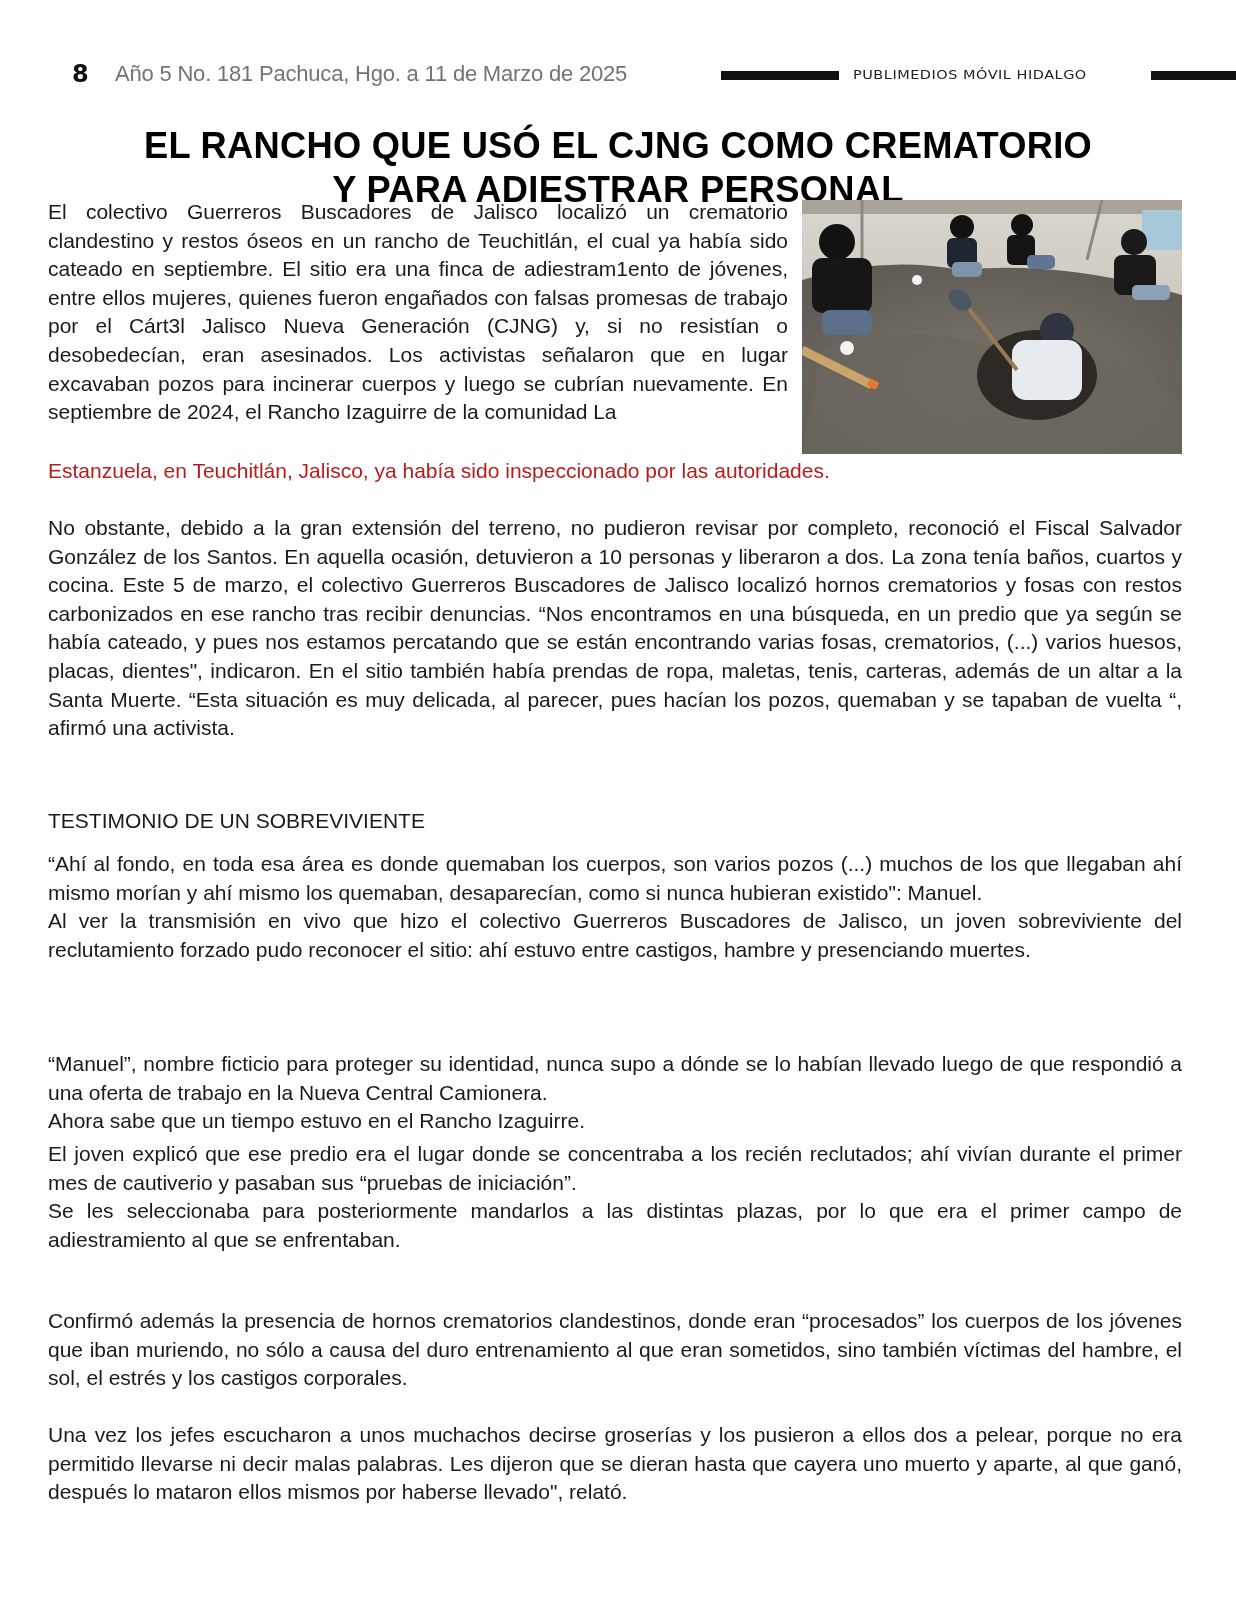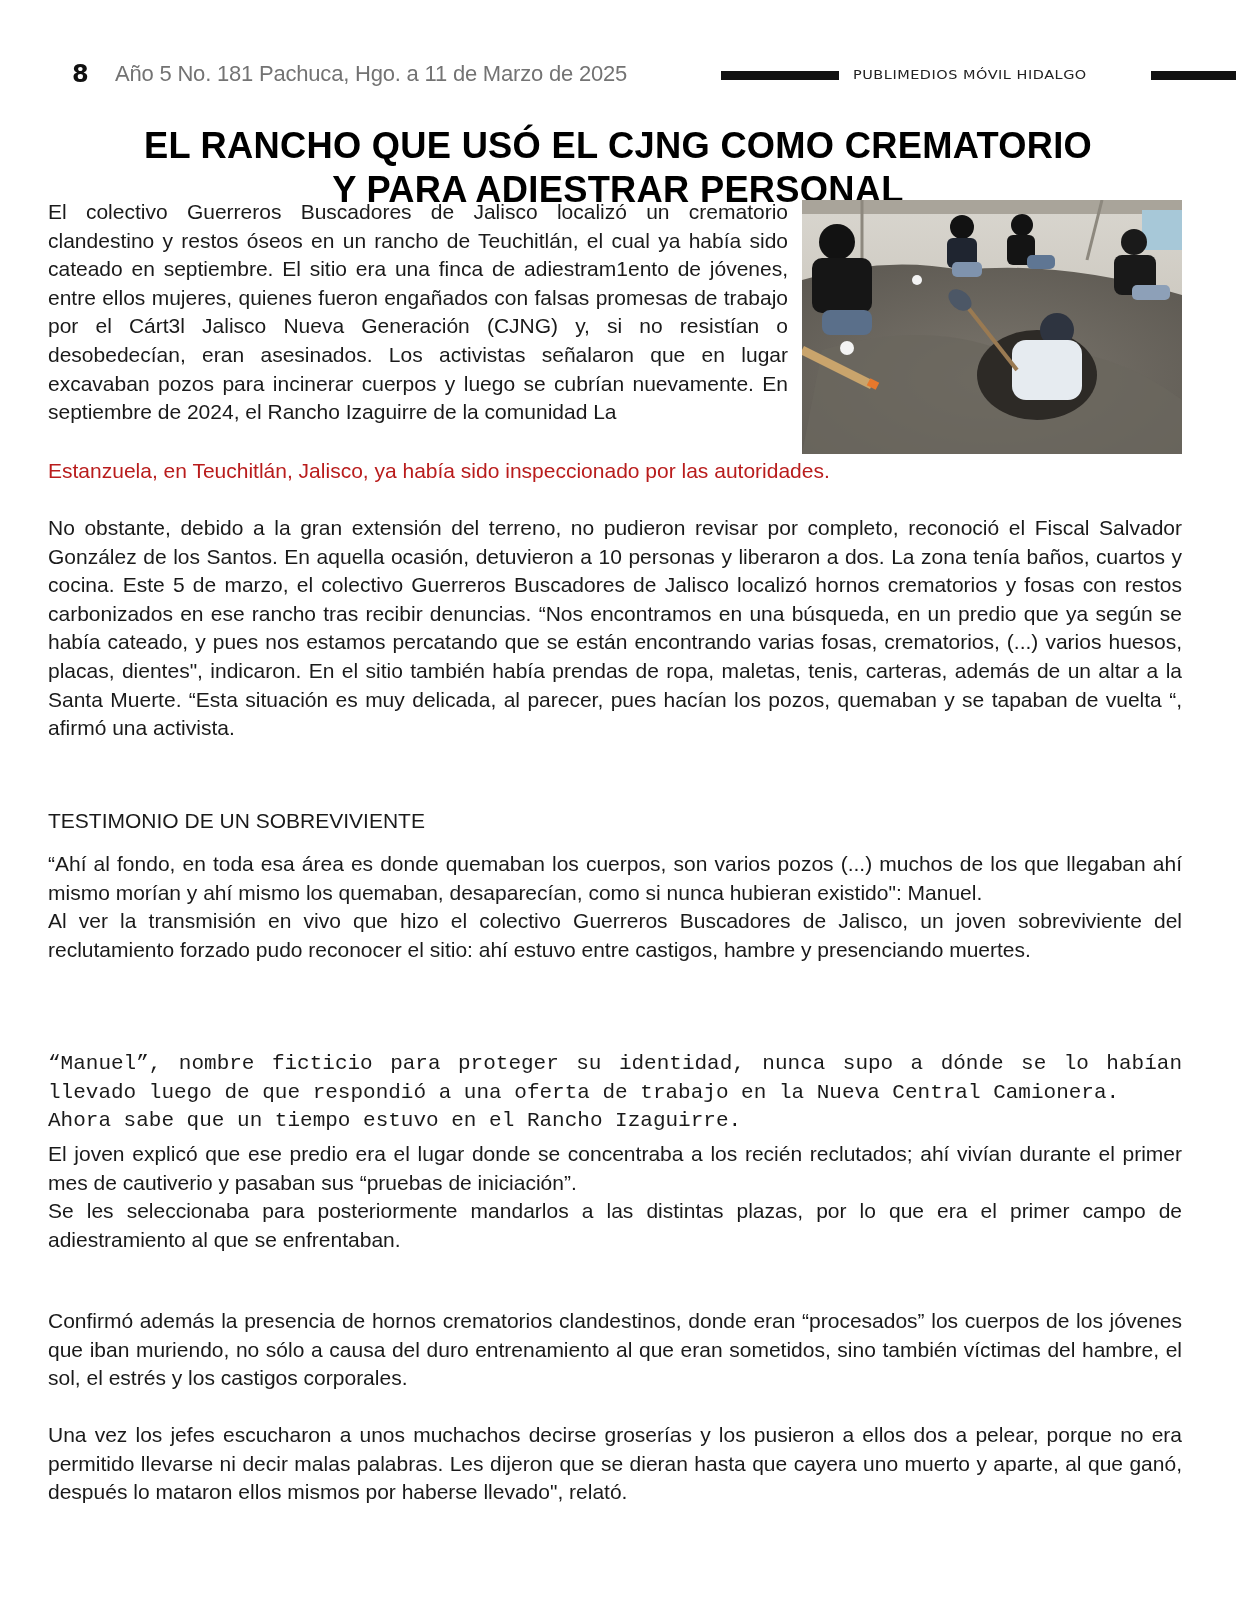--- a/index.html
+++ b/index.html
@@ -90,21 +90,21 @@
 
 <div class="body-block" style="top: 514px;">No obstante, debido a la gran extensión del terreno, no pudieron revisar por completo, reconoció el Fiscal Salvador González de los Santos. En aquella ocasión, detuvieron a 10 personas y liberaron a dos. La zona tenía baños, cuartos y cocina. Este 5 de marzo, el colectivo Guerreros Buscadores de Jalisco localizó hornos crematorios y fosas con restos carbonizados en ese rancho tras recibir denuncias. “Nos encontramos en una búsqueda, en un predio que ya según se había cateado, y pues nos estamos percatando que se están encontrando varias fosas, crematorios, (...) varios huesos, placas, dientes", indicaron. En el sitio también había prendas de ropa, maletas, tenis, carteras, además de un altar a la Santa Muerte. “Esta situación es muy delicada, al parecer, pues hacían los pozos, quemaban y se tapaban de vuelta “, afirmó una activista.</div>
 
 <div class="subhead">TESTIMONIO DE UN SOBREVIVIENTE</div>
 
 <div class="body-block" style="top: 850px;">
   <p>“Ahí al fondo, en toda esa área es donde quemaban los cuerpos, son varios pozos (...) muchos de los que llegaban ahí mismo morían y ahí mismo los quemaban, desaparecían, como si nunca hubieran existido": Manuel.</p>
   <p>Al ver la transmisión en vivo que hizo el colectivo Guerreros Buscadores de Jalisco, un joven sobreviviente del reclutamiento forzado pudo reconocer el sitio: ahí estuvo entre castigos, hambre y presenciando muertes.</p>
 </div>
 
-<div class="body-block" style="top: 1050px; font-family: Liberation Mono, monospace;">
+<div class="body-block" style="top: 1050px;">
   <p>“Manuel”, nombre ficticio para proteger su identidad, nunca supo a dónde se lo habían llevado luego de que respondió a una oferta de trabajo en la Nueva Central Camionera.</p>
   <p>Ahora sabe que un tiempo estuvo en el Rancho Izaguirre.</p>
 </div>
 
 <div class="body-block" style="top: 1112px; margin-top: 28px;">
   <p>El joven explicó que ese predio era el lugar donde se concentraba a los recién reclutados; ahí vivían durante el primer mes de cautiverio y pasaban sus “pruebas de iniciación”.</p>
   <p>Se les seleccionaba para posteriormente mandarlos a las distintas plazas, por lo que era el primer campo de adiestramiento al que se enfrentaban.</p>
 </div>
 
 <div class="body-block" style="top: 1307px;">Confirmó además la presencia de hornos crematorios clandestinos, donde eran “procesados” los cuerpos de los jóvenes que iban muriendo, no sólo a causa del duro entrenamiento al que eran sometidos, sino también víctimas del hambre, el sol, el estrés y los castigos corporales.</div>

